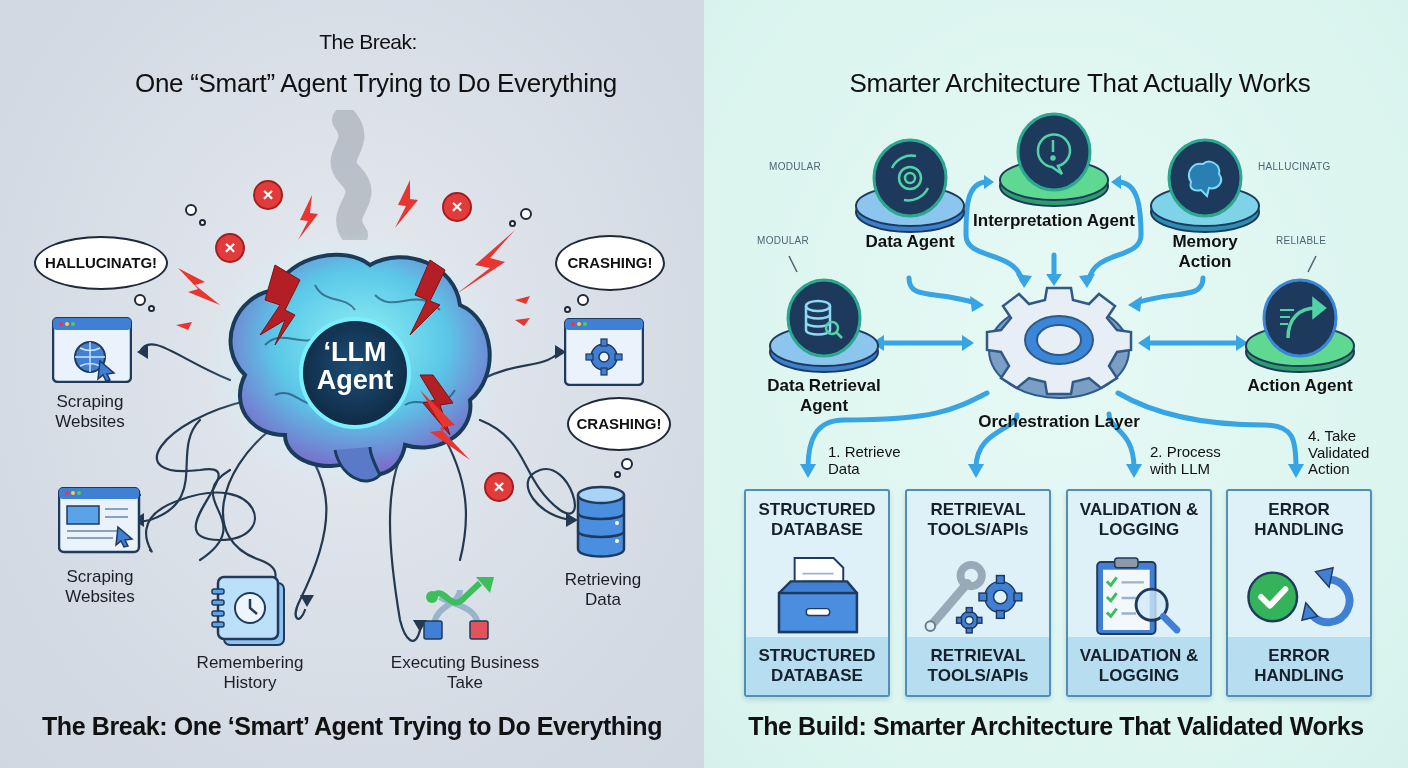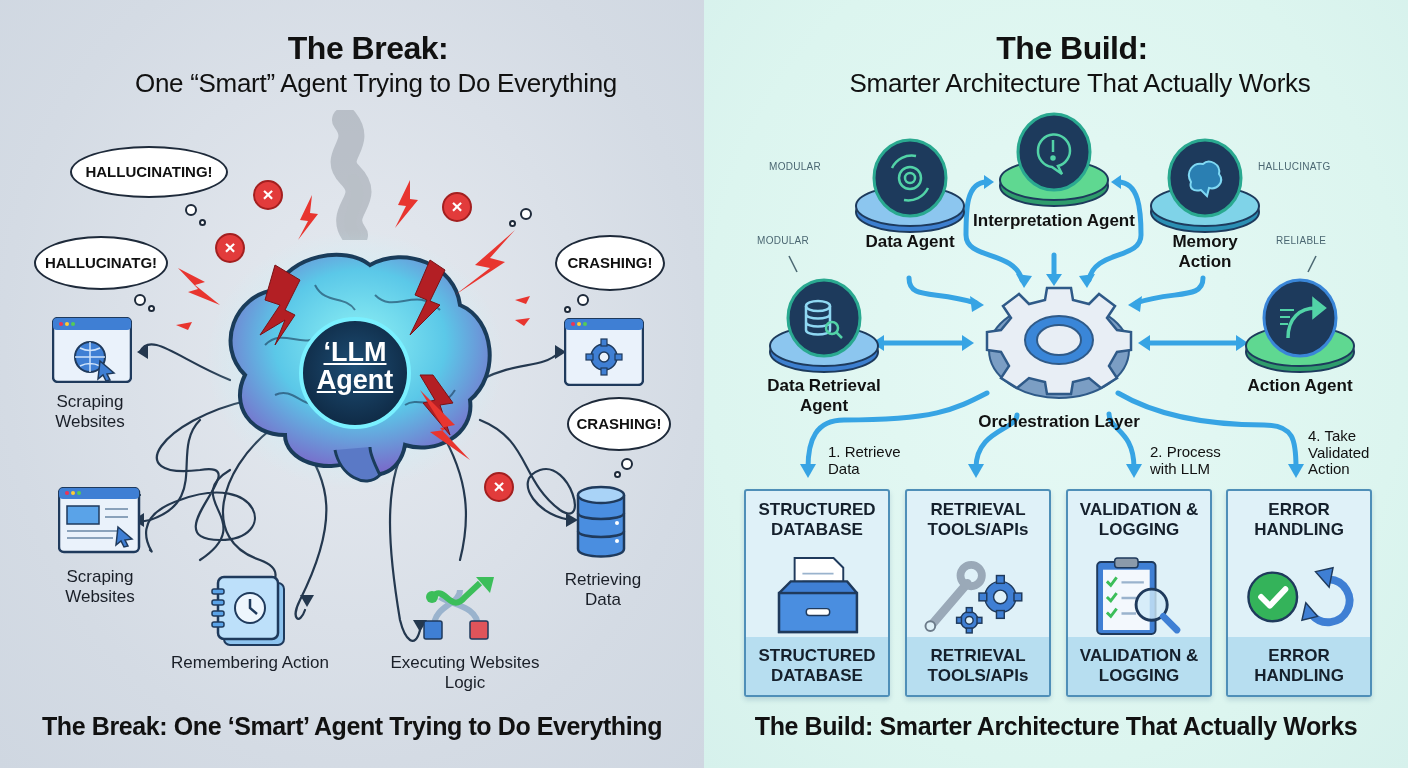--- a/index.html
+++ b/index.html
@@ -3,21 +3,21 @@
 <meta charset="utf-8">
 <style>
   * { box-sizing: border-box; margin: 0; padding: 0; }
   html, body { width: 1408px; height: 768px; overflow: hidden; font-family: "Liberation Sans", "DejaVu Sans", sans-serif; color: #111; }
   .stage { position: relative; width: 1408px; height: 768px; }
   .panel { position: absolute; top: 0; height: 768px; width: 704px; overflow: hidden; }
   .panel.left { left: 0; background: radial-gradient(ellipse at 50% 45%, #e6eaf0 0%, #d4dbe4 70%, #cfd7e1 100%); }
   .panel.right { left: 704px; background: radial-gradient(ellipse at 50% 45%, #e6f9f5 0%, #dcf5ef 70%, #d6f1ec 100%); }
   .abs { position: absolute; }
   .title { position: absolute; left: 0; width: 704px; text-align: center; }
-  .title-main { top: 30px; font-size: 32px; font-weight: 700; letter-spacing: -0.5px; padding-left: 32px; }
+  .title-main { top: 30px; font-size: 21px; font-weight: 400; letter-spacing: -0.5px; padding-left: 32px; }
   .title-sub { top: 68px; font-size: 26px; font-weight: 400; letter-spacing: -0.3px; padding-left: 48px; }
   .footer { position: absolute; left: 0; width: 704px; top: 712px; text-align: center; font-size: 25px; font-weight: 700; letter-spacing: -0.4px; }
   .bubble { position: absolute; background: #fff; border: 2.5px solid #1e2a3a; border-radius: 50%; display: flex; align-items: center; justify-content: center; text-align: center; font-weight: 700; font-size: 15px; line-height: 1.15; color: #111; }
   .dot { position: absolute; background: #fff; border: 2px solid #1e2a3a; border-radius: 50%; }
   .label { position: absolute; text-align: center; font-weight: 400; font-size: 17px; line-height: 1.18; color: #1a1f28; }
   .icon-box { position: absolute; }
   .err-pin { position: absolute; width: 30px; height: 30px; border-radius: 50%; background: #e23b3b; border: 2px solid #a31f1f; color: #fff; font-weight: 700; font-size: 19px; display: flex; align-items: center; justify-content: center; }
   
   .tag { position: absolute; font-size: 10px; color: #4b6772; letter-spacing: 0.3px; }
   .agent-disc { position: absolute; }
@@ -93,21 +93,21 @@
       </g>
       <path d="M130 225 C135 250, 160 265, 175 250 C170 240, 165 230, 165 222" fill="#5a79c6" stroke="#1a3c5a" stroke-width="3"></path>
       <circle cx="150" cy="148" r="54" fill="url(#core)" stroke="#7af0ff" stroke-width="4"></circle>
 
       <g fill="#b31f24" stroke="#7a1216" stroke-width="1">
         <polygon points="70,40 60,75 75,80 55,110 80,95 70,120 90,90 80,85 95,55"></polygon>
         <polygon points="225,35 210,70 222,75 205,110 235,80 225,76 240,45"></polygon>
         <polygon points="215,150 230,175 218,178 245,210 235,180 248,178 228,150"></polygon>
       </g>
     </svg>
-    <div class="abs" style="left:305px;top:338px;width:100px;text-align:center;color:#fff;font-weight:700;font-size:27px;line-height:1.05;text-decoration:underline;">
+    <div class="abs" style="left:305px;top:338px;width:100px;text-align:center;color:#fff;font-weight:700;font-size:27px;line-height:1.05;">
       <div>‘LLM</div>
       <div>Agent</div>
     </div>
 
     <svg class="abs" style="left:0;top:0" width="704" height="768">
       <g fill="#e8352f">
         <polygon points="178,268 205,282 195,285 220,305 188,292 198,289"></polygon>
         <polygon points="312,195 300,220 308,221 298,240 318,214 310,213"></polygon>
         <polygon points="410,180 398,205 406,206 395,228 418,200 410,199"></polygon>
         <polygon points="515,230 475,265 490,268 455,295 505,262 490,258"></polygon>
@@ -116,21 +116,20 @@
         <polygon points="515,300 530,296 526,304"></polygon>
         <polygon points="515,320 530,318 524,326"></polygon>
       </g>
     </svg>
 
     <div class="err-pin" style="left:253px;top:180px">×</div>
     <div class="err-pin" style="left:215px;top:233px">×</div>
     <div class="err-pin" style="left:442px;top:192px">×</div>
     <div class="err-pin" style="left:484px;top:472px">×</div>
 
-    <div class="bubble" style="left:70px;top:146px;width:158px;height:52px">HALLUCINATING!</div>
     <div class="dot" style="left:185px;top:204px;width:12px;height:12px"></div>
     <div class="dot" style="left:199px;top:219px;width:7px;height:7px"></div>
 
     <div class="bubble" style="left:34px;top:236px;width:134px;height:54px">HALLUCINATG!</div>
     <div class="dot" style="left:134px;top:294px;width:12px;height:12px"></div>
     <div class="dot" style="left:148px;top:305px;width:7px;height:7px"></div>
 
     <div class="dot" style="left:520px;top:208px;width:12px;height:12px"></div>
     <div class="dot" style="left:509px;top:220px;width:7px;height:7px"></div>
 
@@ -171,31 +170,31 @@
       <rect x="8" y="2" width="60" height="62" rx="6" fill="#bde0fa" stroke="#1f3a5c" stroke-width="2.5"></rect>
       <g fill="#5aa3e8" stroke="#1f3a5c" stroke-width="1.5">
           <rect x="2" y="14" width="12" height="5" rx="2"></rect>
           <rect x="2" y="25" width="12" height="5" rx="2"></rect>
           <rect x="2" y="36" width="12" height="5" rx="2"></rect>
           <rect x="2" y="47" width="12" height="5" rx="2"></rect>
         </g>
       <circle cx="40" cy="33" r="15" fill="#eef6fd" stroke="#1f3a5c" stroke-width="2"></circle>
       <path d="M40 24 V33 L47 39" stroke="#1f3a5c" stroke-width="2.5" fill="none"></path>
     </svg>
-    <div class="label" style="left:170px;top:653px;width:160px">Remembering Action</div>
+    <div class="label" style="left:170px;top:653px;width:160px">Remembering History</div>
 
     <svg class="icon-box" style="left:420px;top:575px" width="80" height="70">
       <path d="M14 52 C14 30, 40 30, 40 15 M58 52 C58 30, 30 30, 20 22" stroke="#9ab3cd" stroke-width="6" fill="none"></path>
       <path d="M12 22 C25 8, 30 40, 45 22 L60 8" stroke="#3cbe5a" stroke-width="6" fill="none"></path>
       <polygon points="56,2 74,2 70,18" fill="#3cbe5a"></polygon>
       <circle cx="12" cy="22" r="6" fill="#3cbe5a"></circle>
       <rect x="4" y="46" width="18" height="18" rx="2" fill="#3f7fd4" stroke="#1f3a5c" stroke-width="1.5"></rect>
       <rect x="50" y="46" width="18" height="18" rx="2" fill="#e0545a" stroke="#1f3a5c" stroke-width="1.5"></rect>
     </svg>
-    <div class="label" style="left:380px;top:653px;width:170px">Executing Websites Logic</div>
+    <div class="label" style="left:380px;top:653px;width:170px">Executing Business Take</div>
 
     <svg class="icon-box" style="left:576px;top:485px" width="50" height="74">
       <path d="M2 10 V64 C2 74, 48 74, 48 64 V10" fill="#4a8ee0" stroke="#1f3a5c" stroke-width="2.5"></path>
       <ellipse cx="25" cy="10" rx="23" ry="8" fill="#a9d3f7" stroke="#1f3a5c" stroke-width="2.5"></ellipse>
       <path d="M2 28 C2 36, 48 36, 48 28 M2 46 C2 54, 48 54, 48 46" stroke="#1f3a5c" stroke-width="2.5" fill="none"></path>
       <circle cx="41" cy="38" r="2" fill="#fff"></circle>
         <circle cx="41" cy="56" r="2" fill="#fff"></circle>
     </svg>
     <div class="label" style="left:548px;top:570px;width:110px">Retrieving Data</div>
 
@@ -214,21 +213,20 @@
             <rect x="11" y="-3" width="7" height="6"></rect>
         </g>
         <circle r="5" fill="#eaf2fb" stroke="#1f3a5c" stroke-width="1.5"></circle>
       </g>
     </svg>
 
     <div class="footer">The Break: One ‘Smart’ Agent Trying to Do Everything</div>
   </div>
 
   <div class="panel right">
-    <div class="title title-main">The Build:</div>
     <div class="title title-sub">Smarter Architecture That Actually Works</div>
 
     <div class="tag" style="left:65px;top:161px">MODULAR</div>
     <div class="tag" style="left:53px;top:235px">MODULAR</div>
     <div class="tag" style="left:554px;top:161px">HALLUCINATG</div>
     <div class="tag" style="left:572px;top:235px">RELIABLE</div>
     <svg class="abs" style="left:80px;top:254px" width="20" height="22">
         <path d="M5 2 L13 18" stroke="#4b6772" stroke-width="1.5"></path>
       </svg>
     <svg class="abs" style="left:598px;top:254px" width="20" height="22">
@@ -411,15 +409,15 @@
       <svg class="cicon" viewBox="0 0 146 84">
         <circle cx="46" cy="44" r="25" fill="#34b35a" stroke="#1f3a5c" stroke-width="2.5"></circle>
         <path d="M34 44 L43 53 L59 36" stroke="#fff" stroke-width="6" fill="none" stroke-linecap="round" stroke-linejoin="round"></path>
         <path d="M104 26 A22 22 0 1 1 86 62" stroke="#3f7fd4" stroke-width="8" fill="none"></path>
         <polygon points="90,18 108,14 104,34" fill="#3f7fd4" stroke="#1f3a5c" stroke-width="1.5"></polygon>
         <polygon points="80,50 92,64 76,68" fill="#3f7fd4" stroke="#1f3a5c" stroke-width="1.5"></polygon>
       </svg>
       <div class="cfoot">ERROR HANDLING</div>
     </div>
 
-    <div class="footer">The Build: Smarter Architecture That Actually Works</div>
+    <div class="footer">The Build: Smarter Architecture That Validated Works</div>
   </div>
 </div>
 
 </body></html>

